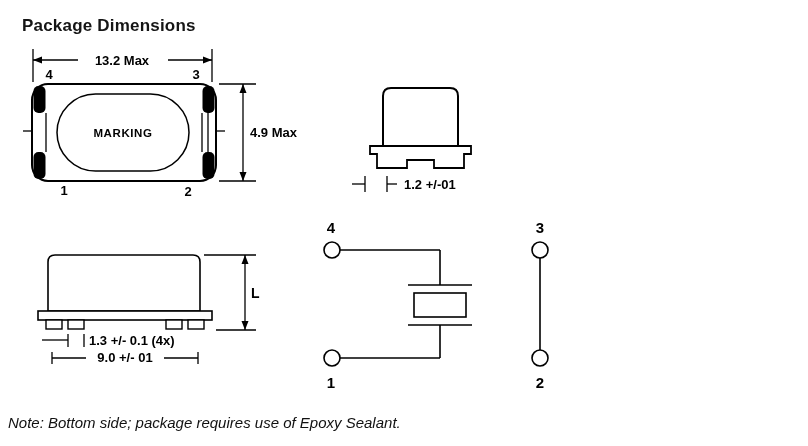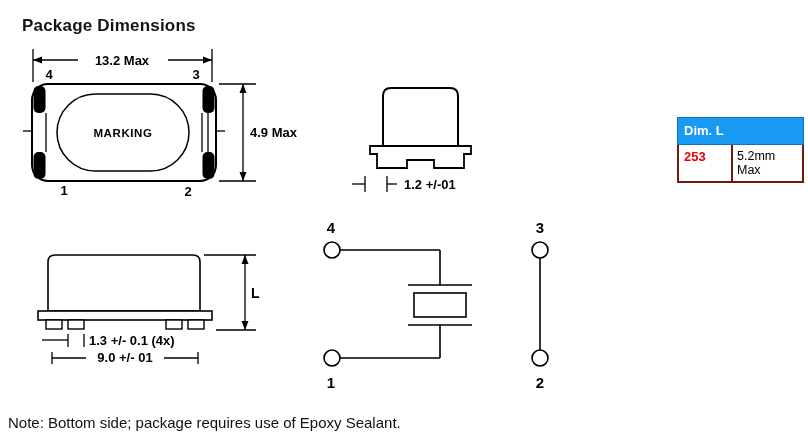--- a/index.html
+++ b/index.html
@@ -13,21 +13,21 @@
   .t-pin{font-size:13px;}
   .t-marking{font-size:11.5px;letter-spacing:.6px;}
   .t-schpin{font-size:15px;}
   .dim-table{position:absolute;left:677px;top:117px;width:127px;font-size:13px;background:#fff;}
   .dt-header{color:#fff;font-weight:bold;padding:5px 6px 6px;background:#1899f2;
              border:1px solid #0f72c0;}
   .dt-row{display:flex;border:2px solid #701a0e;border-top:none;background:#fff;}
   .dt-code{width:42px;font-weight:bold;padding:4px 5px;color:#e8000d;
            border-right:2px solid #701a0e;}
   .dt-value{flex:1;padding:4px 4px;font-size:12.5px;color:#000;}
-  .note{position:absolute;left:8px;top:414px;margin:0;font-size:15px;color:#111;}
+  .note{position:absolute;left:8px;top:414px;margin:0;font-size:15px;color:#111;font-style:italic;}
 </style>
 </head>
 <body>
 
 <div class="canvas">
 
   <h1 class="page-title">Package Dimensions</h1>
 
   <svg class="drawing" viewBox="0 0 808 446">
     <g stroke="#000" fill="none" stroke-width="1.3">
@@ -135,23 +135,16 @@
         <text class="t-schpin" x="540" y="233" text-anchor="middle">3</text>
         <circle cx="540" cy="250" r="8" fill="#fff"></circle>
         <line x1="540" y1="258" x2="540" y2="350"></line>
         <circle cx="540" cy="358" r="8" fill="#fff"></circle>
         <text class="t-schpin" x="540" y="388" text-anchor="middle">2</text>
       </g>
 
     </g>
   </svg>
 
-  <div class="dim-table">
-    <div class="dt-header" style="background: rgb(24, 153, 242);">Dim. L</div>
-    <div class="dt-row">
-      <div class="dt-code" style="color: rgb(232, 0, 13);">253</div>
-      <div class="dt-value">5.2mm Max</div>
-    </div>
-  </div>
 
   <p class="note">Note: Bottom side; package requires use of Epoxy Sealant.</p>
 
 </div>
 
 </body></html>

